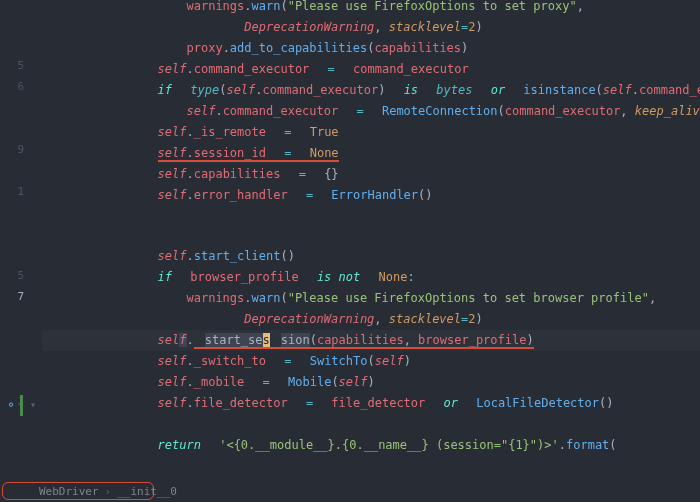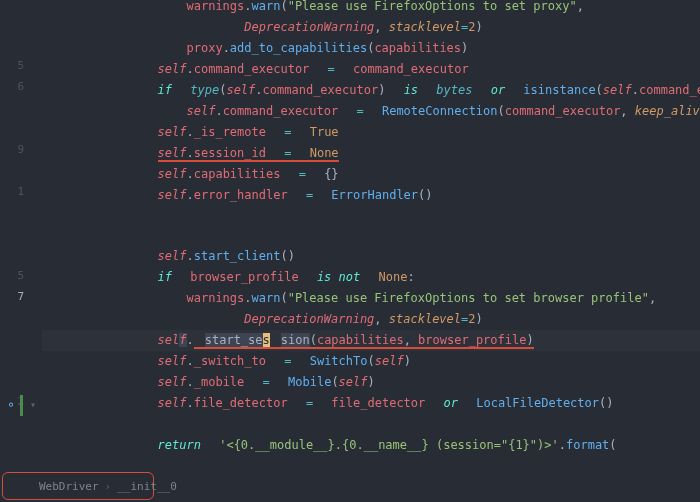--- a/index.html
+++ b/index.html
@@ -84,21 +84,21 @@
   .fold-icon {
     position: absolute;
     left: 2px;
     color: #5c6370;
     font-size: 10px;
   }
   .breadcrumb {
     position: absolute;
     bottom: 0;
     left: 0;
-    height: 28px;
+    height: 18px;
     display: flex;
     align-items: center;
     font-size: 11px;
     color: #7f848e;
     padding-left: 36px;
     border: 1.5px solid #d84c3a;
     border-radius: 6px;
     width: 152px;
     margin: 2px;
   }

